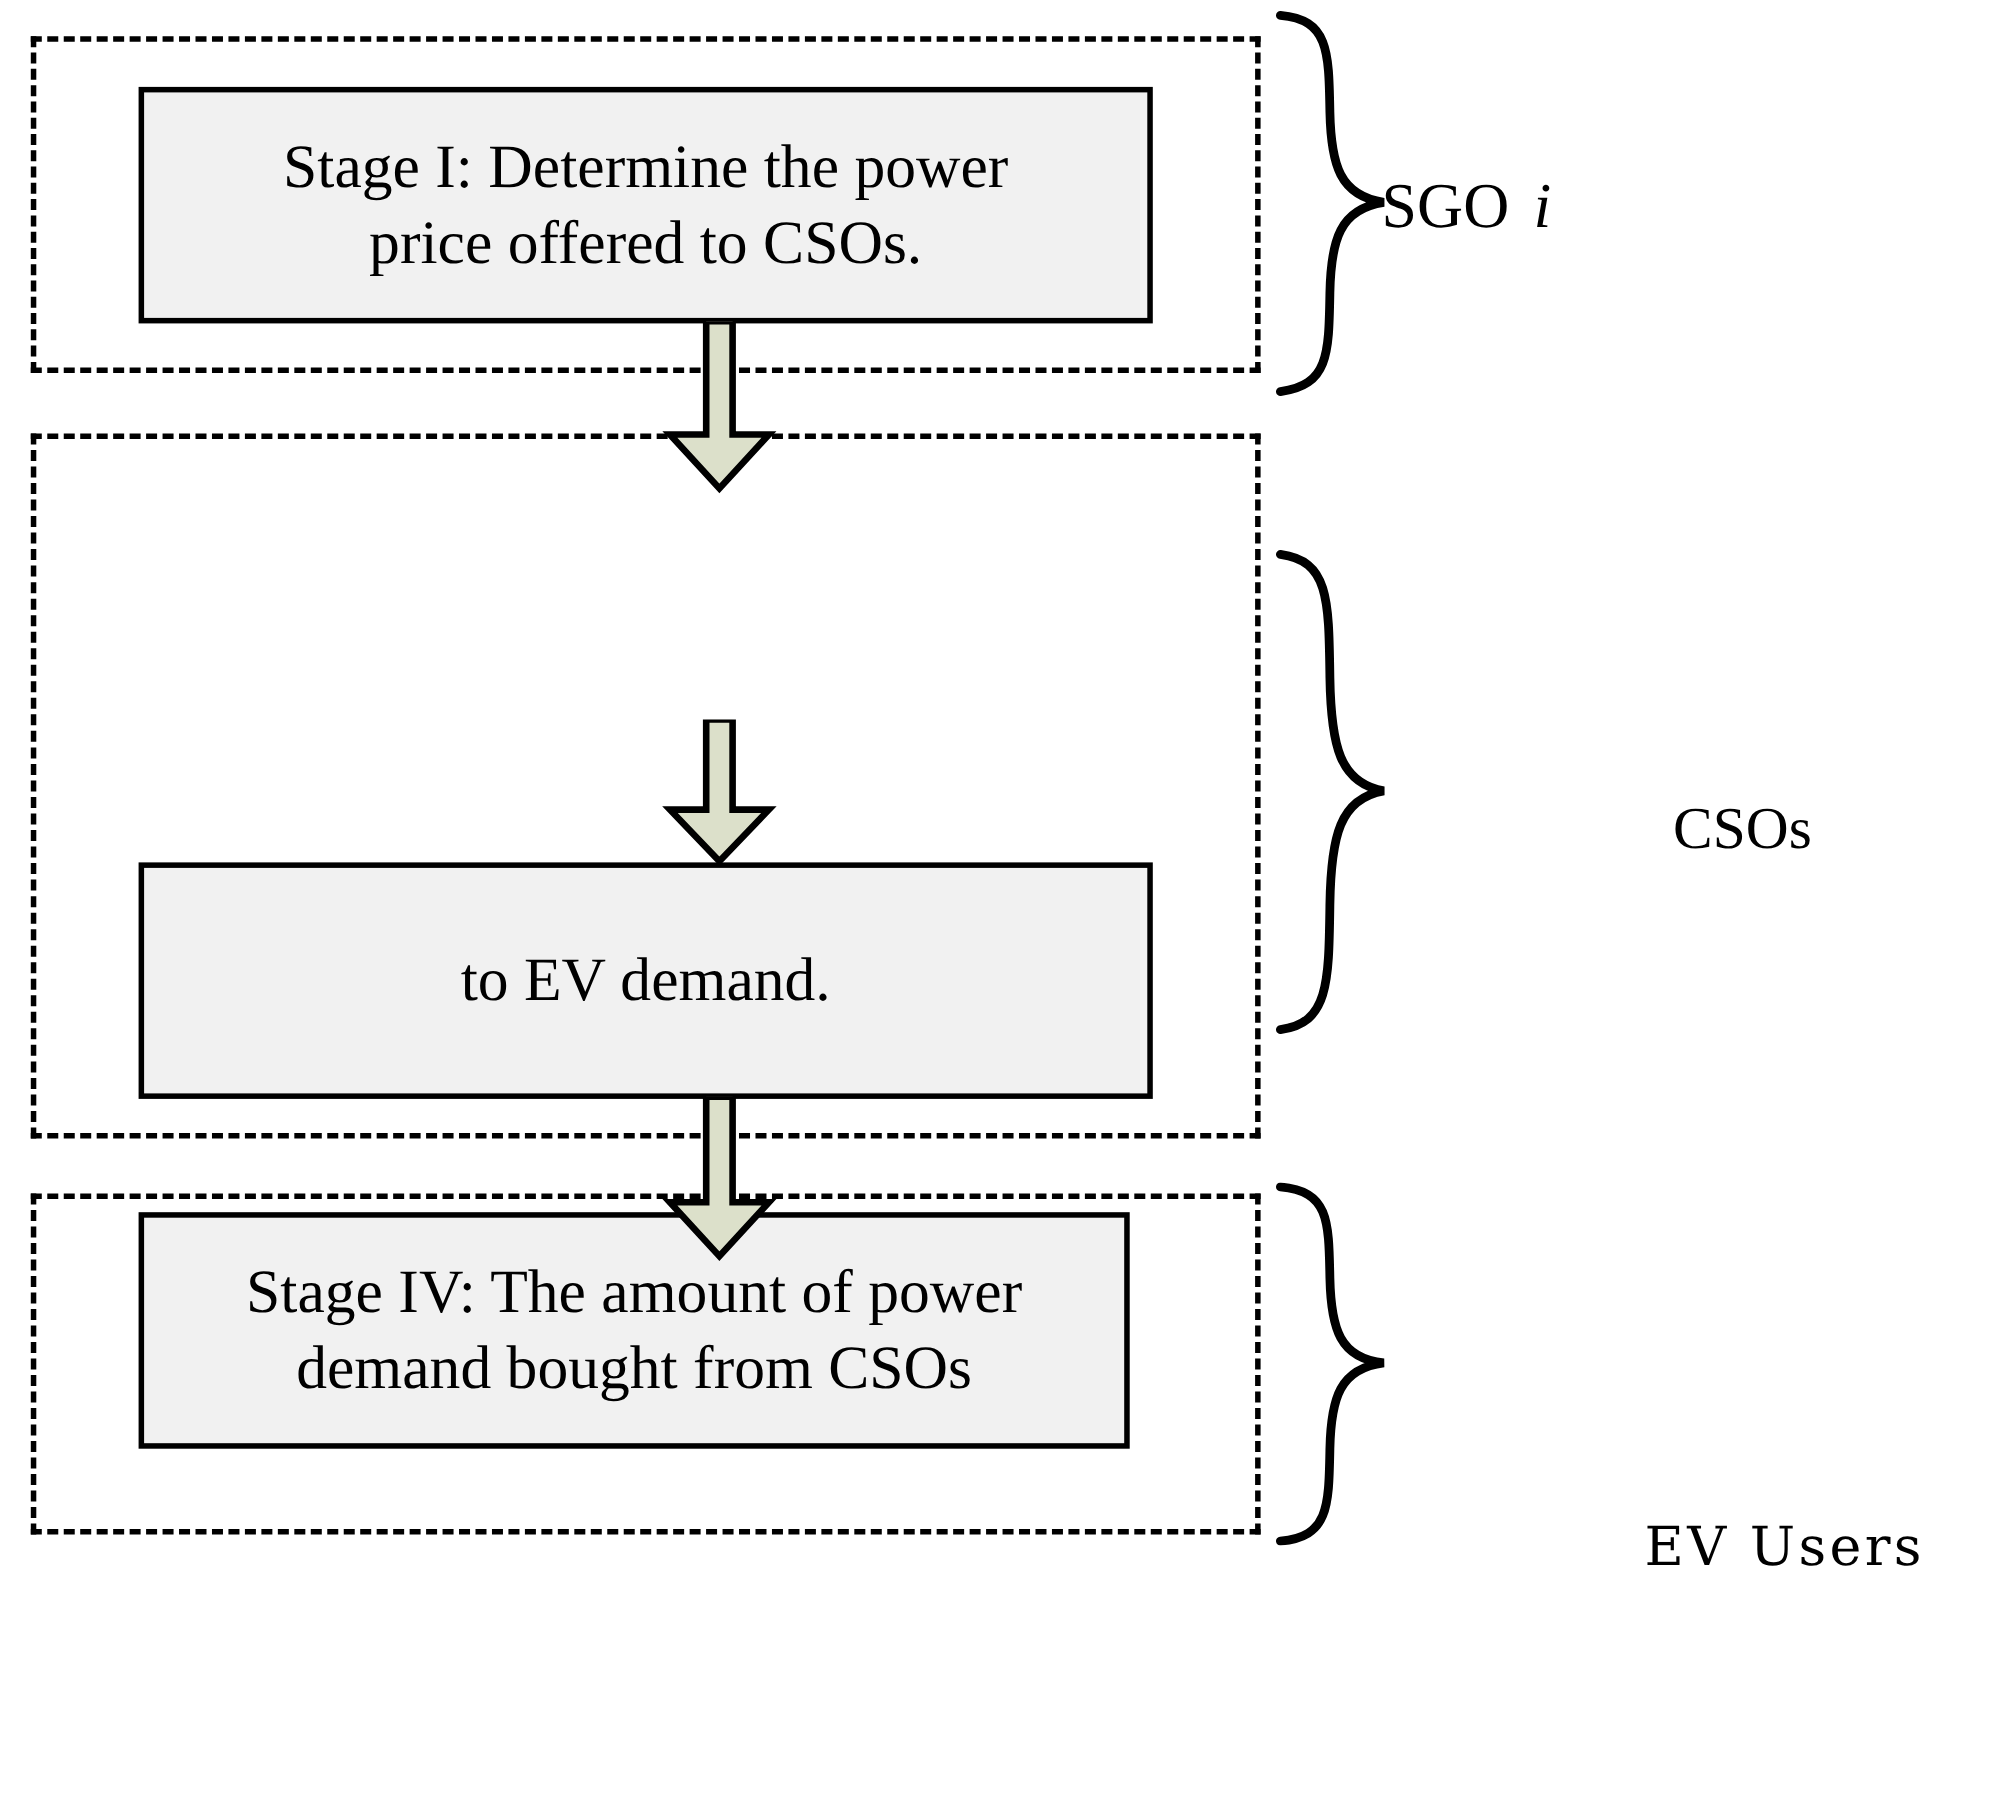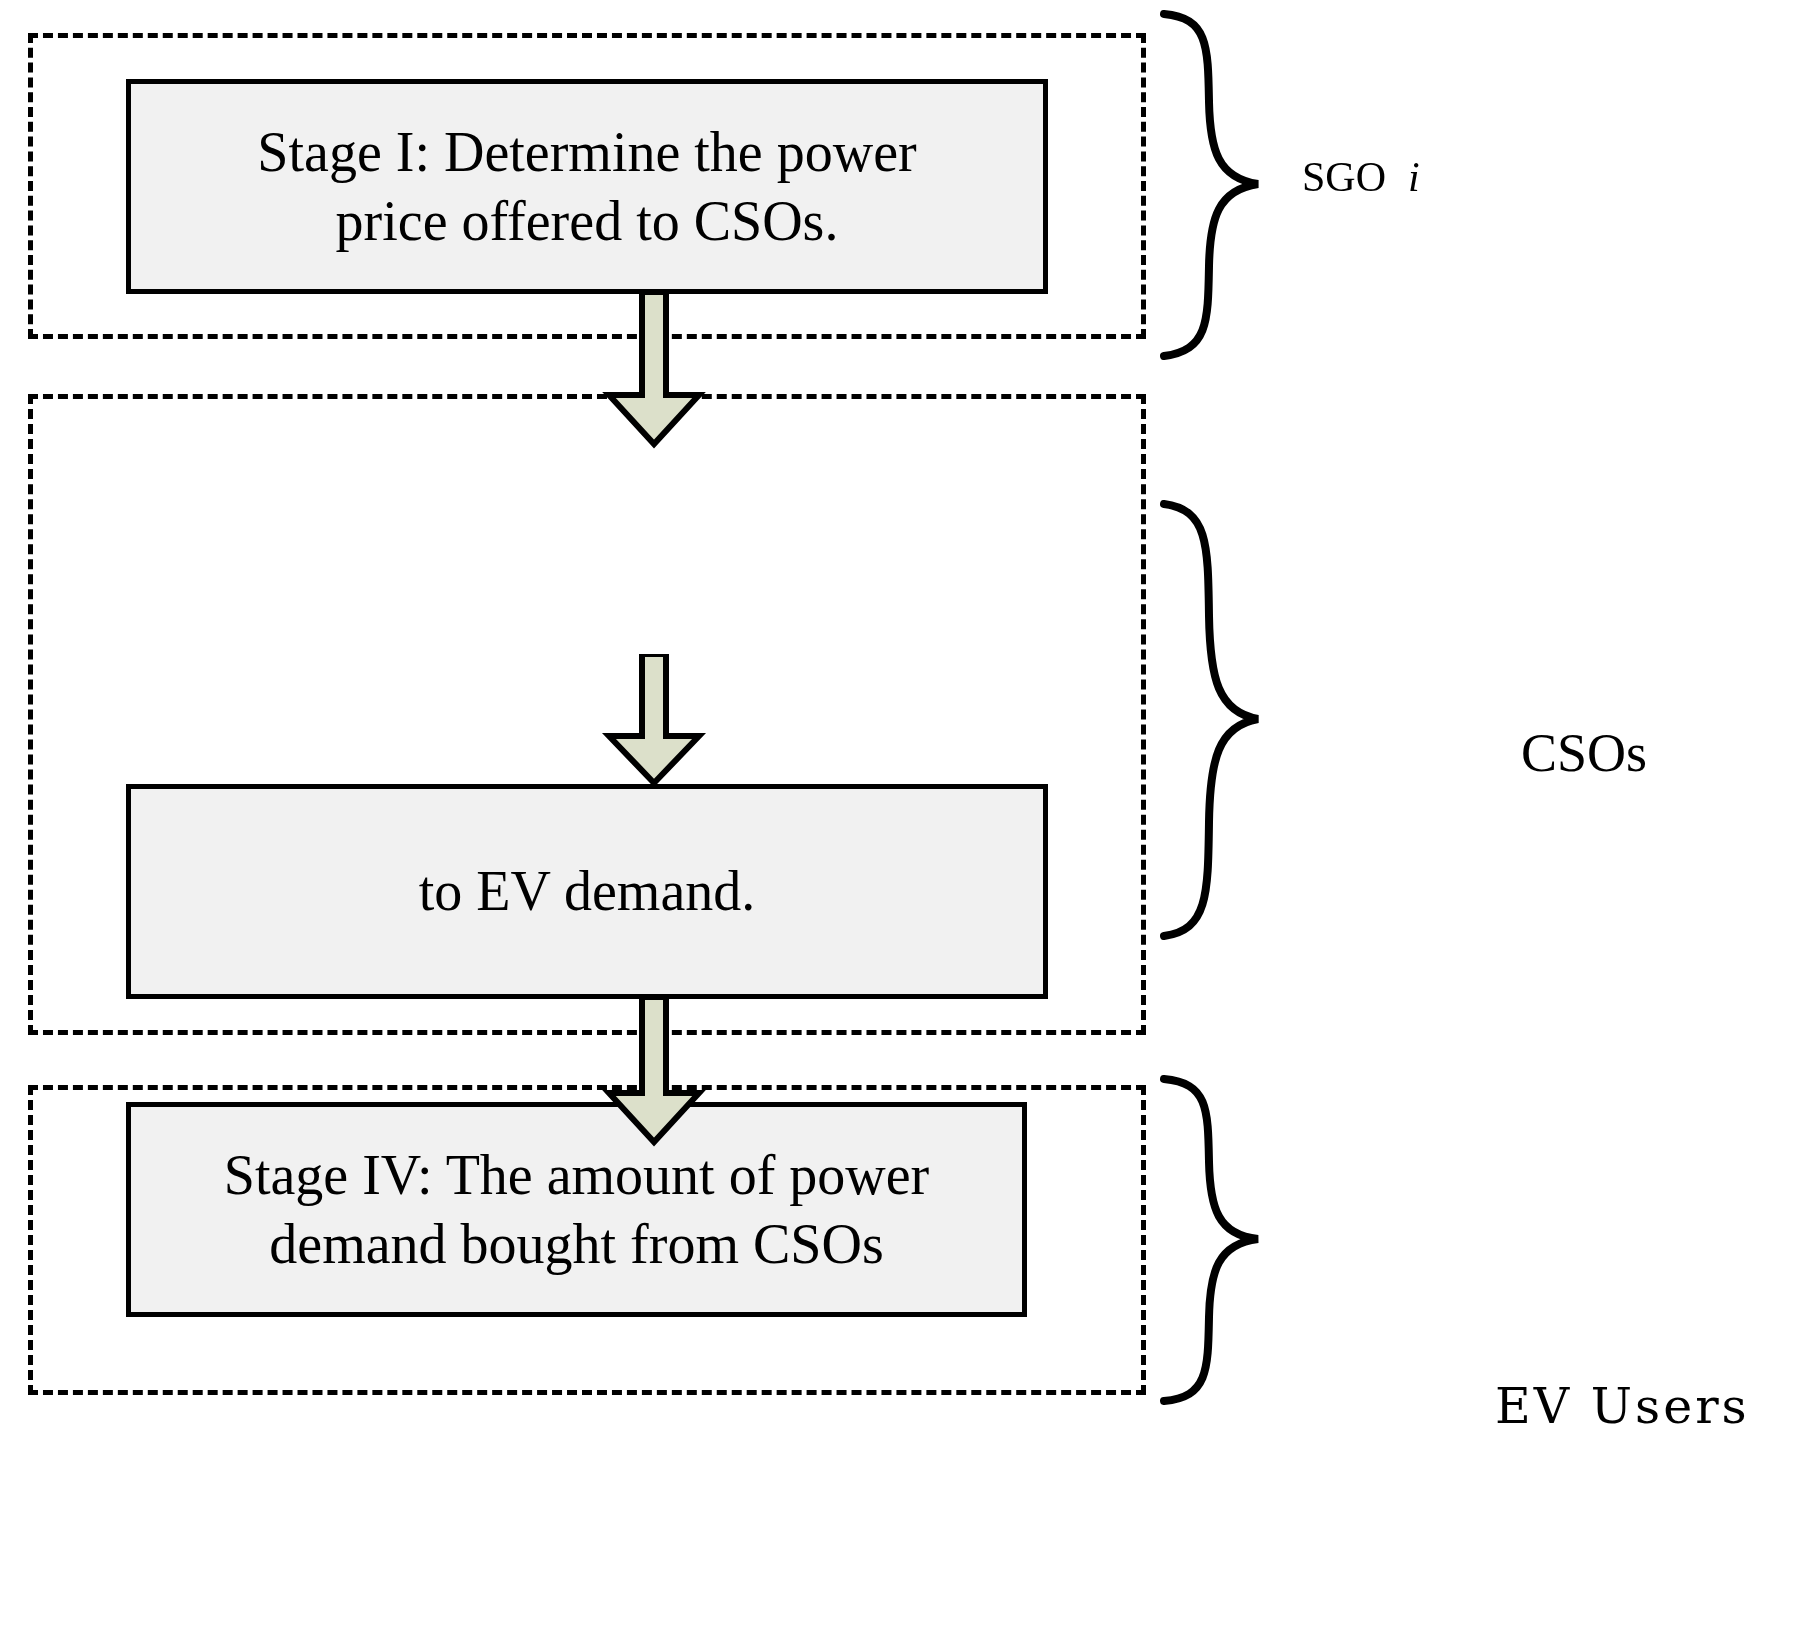--- a/index.html
+++ b/index.html
@@ -71,22 +71,22 @@
   #brace-cso { left: 1146px; top: 500px;  width: 120px; height: 440px; }
   #brace-ev  { left: 1146px; top: 1075px; width: 120px; height: 330px; }
 
   
   .brace-label {
     position: absolute;
     color: #000000;
     white-space: nowrap;
   }
   #label-sgo {
-    left: 1302px; top: 153px;
-    font-size: 42px;
+    left: 1256px; top: 153px;
+    font-size: 58px;
     font-family: "Liberation Serif", "DejaVu Serif", serif;
   }
   #label-sgo .lbl-i { font-style: italic; padding-left: 22px; }
   #label-cso {
     left: 1521px; top: 722px;
     font-size: 54px;
     font-family: "Liberation Serif", "DejaVu Serif", serif;
   }
   #label-ev {
     left: 1495px; top: 1378px;

